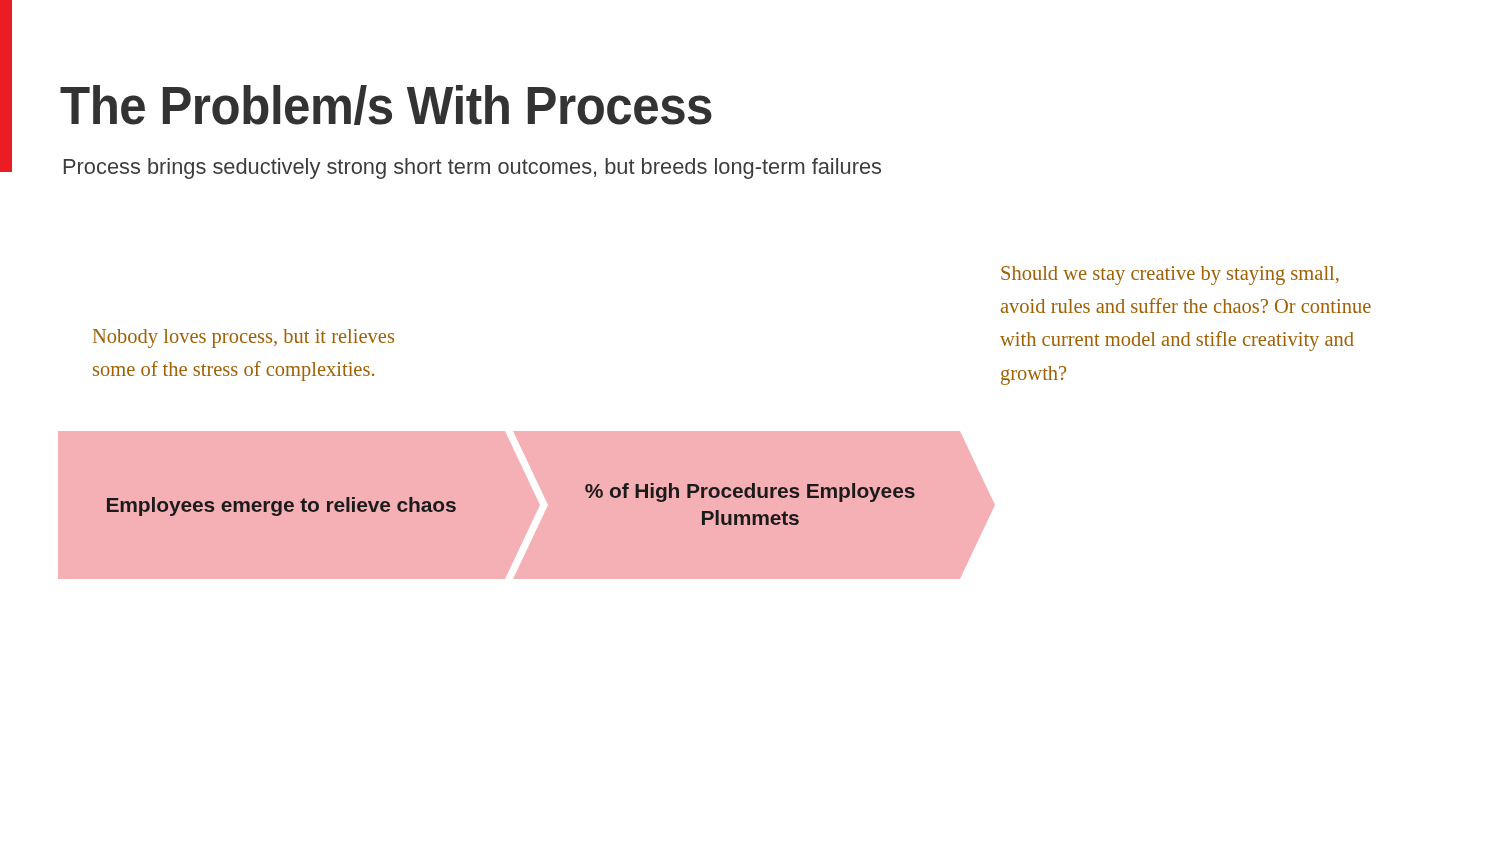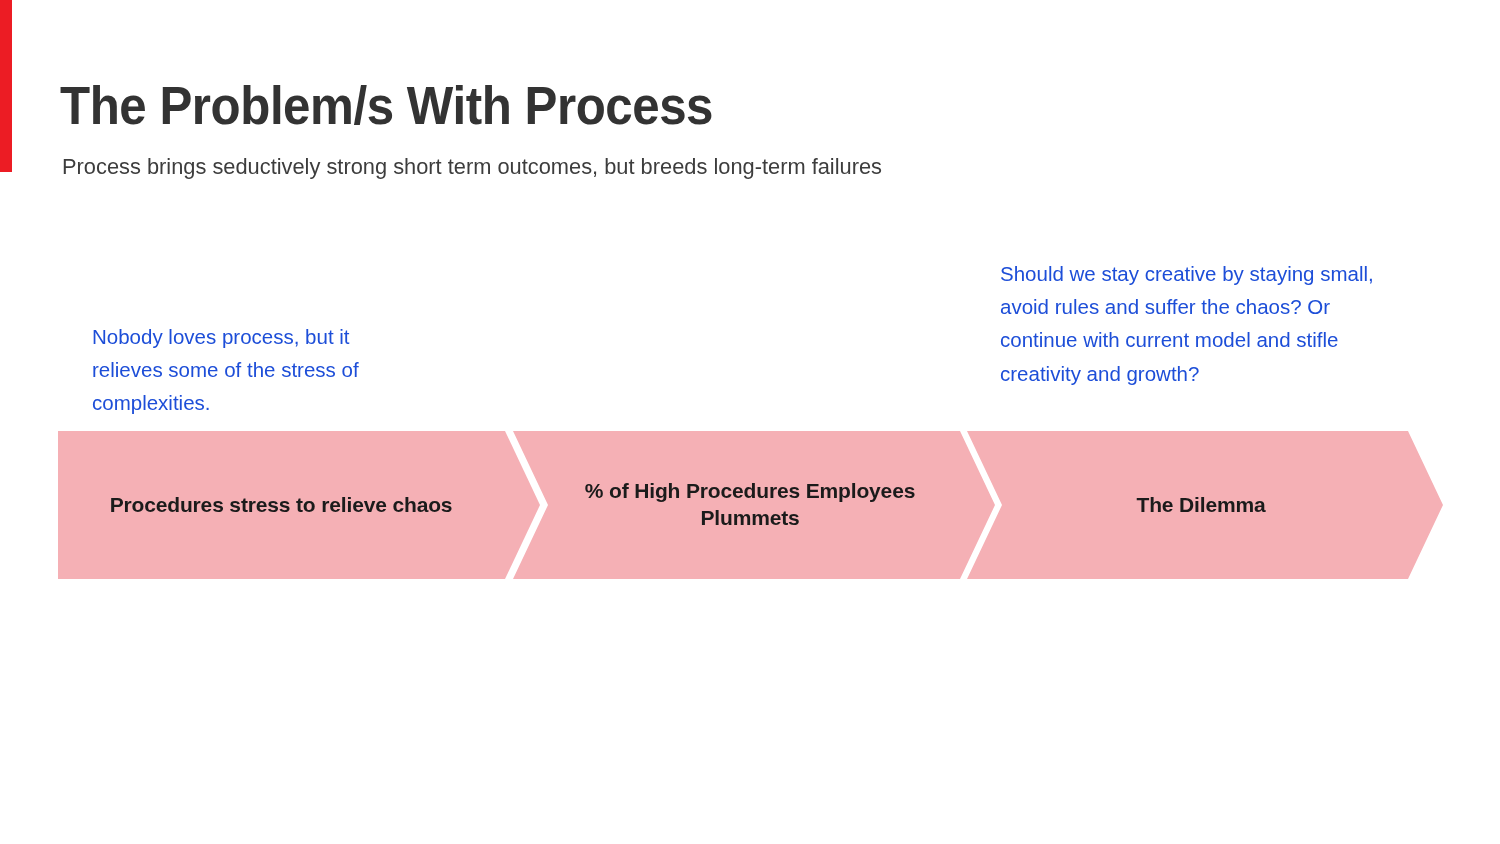--- a/index.html
+++ b/index.html
@@ -108,24 +108,24 @@
     left: 967px;
     width: 476px;
     clip-path: polygon(0 0, 441px 0, 476px 50%, 441px 100%, 0 100%, 35px 50%);
     padding-left: 28px;
     padding-right: 36px;
   }
 
   
   .annotation {
     position: absolute;
-    font-family: Liberation Sans, sans-serif;
+    font-family: Liberation Serif, serif;
     font-size: 20.5px;
     font-weight: normal;
-    color: #1d4ed8;
+    color: #a16207;
     line-height: 1.62;
     white-space: pre-line;
   }
   #annotation-1 { left: 92px;  top: 320px; width: 330px; }
   #annotation-2 { left: 545px; top: 597px; width: 360px; }
   #annotation-3 { left: 1000px; top: 257px; width: 380px; }
 </style>
 </head>
 <body>
 
@@ -135,29 +135,26 @@
 
   <h1 id="page-title">The Problem/s With Process</h1>
 
   <p id="page-subtitle">Process brings seductively strong short term outcomes, but breeds long-term failures</p>
 
   <div id="annotation-1" class="annotation">Nobody loves process, but it relieves some of the stress of complexities.</div>
 
   <div id="chevron-band">
 
     <div id="chevron-1" class="chevron">
-      <span class="chevron-label">Procedures stress to relieve chaos</span>
+      <span class="chevron-label">Employees emerge to relieve chaos</span>
     </div>
 
     <div id="chevron-2" class="chevron">
       <span class="chevron-label">% of High Procedures Employees Plummets</span>
     </div>
 
-    <div id="chevron-3" class="chevron">
-      <span class="chevron-label">The Dilemma</span>
-    </div>
 
   </div>
 
 
   <div id="annotation-3" class="annotation">Should we stay creative by staying small, avoid rules and suffer the chaos? Or continue with current model and stifle creativity and growth?</div>
 
 </div>
 
 </body></html>

